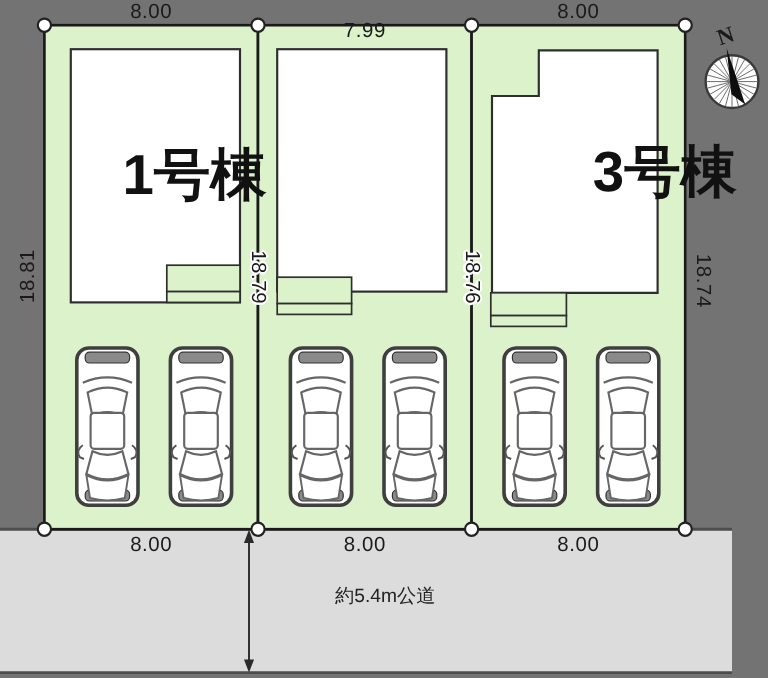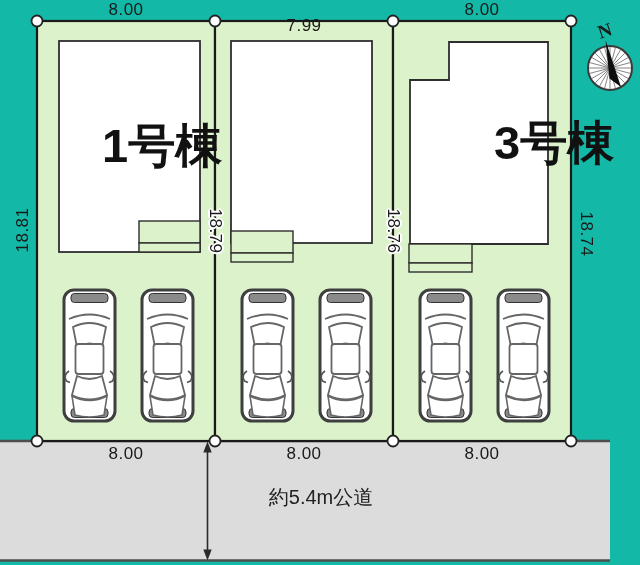--- a/index.html
+++ b/index.html
@@ -2,41 +2,41 @@
 <html style="--lot-fill: #dcf2ca; --road-fill: #dcdcdc; --outline: #1a1a1a;"><head>
 <meta charset="utf-8">
 <style>
   :root{
     --lot-fill:#dcf2ca;
     --road-fill:#dcdcdc;
     --outline:#1a1a1a;
   }
   html,body{margin:0;padding:0;background:#fff;}
   #stage{
-    position:relative;width:640px;height:565px;background:#14b8a6;overflow:hidden;
+    position:relative;width:640px;height:565px;background:#737373;overflow:hidden;
     font-family:"Liberation Sans", sans-serif;color:#1a1a1a;
   }
   #plan{position:absolute;left:0;top:0;}
   .lot{fill:var(--lot-fill);stroke:var(--outline);stroke-width:2.2;}
   .bldg{fill:#ffffff;stroke:#2e2e2e;stroke-width:1.8;}
   .annex{fill:var(--lot-fill);stroke:#2e2e2e;stroke-width:1.4;}
   .marker{fill:#ffffff;stroke:#222222;stroke-width:1.8;}
   .roadline{stroke:#4d4d4d;stroke-width:2.4;}
   .spoke{stroke:#666666;stroke-width:0.8;}
   .lbl{position:absolute;transform:translate(-50%,-50%);white-space:nowrap;}
   .dim{font-size:17px;letter-spacing:0.5px;color:#1a1a1a;}
   .dim.vccw{transform:translate(-50%,-50%) rotate(-90deg);}
   .dim.vcw{transform:translate(-50%,-50%) rotate(90deg);}
   .dim.halo{text-shadow:-1px -1px 0 #fff,1px -1px 0 #fff,-1px 1px 0 #fff,1px 1px 0 #fff,
             -2px 0 0 #fff,2px 0 0 #fff,0 -2px 0 #fff,0 2px 0 #fff;}
   .bldg-label{
     font-weight:bold;font-size:47px;line-height:52px;width:54px;
     text-align:center;word-break:break-all;color:#111;
   }
-  .road-label{font-size:20px;color:#222;}
+  .road-label{font-size:16px;color:#222;}
   .north-label{
     font-family:"Liberation Serif", serif;font-weight:bold;font-size:19px;
     transform:translate(-50%,-50%) rotate(-18deg);
   }
 </style>
 </head>
 <body>
 
 <div id="stage">
 

